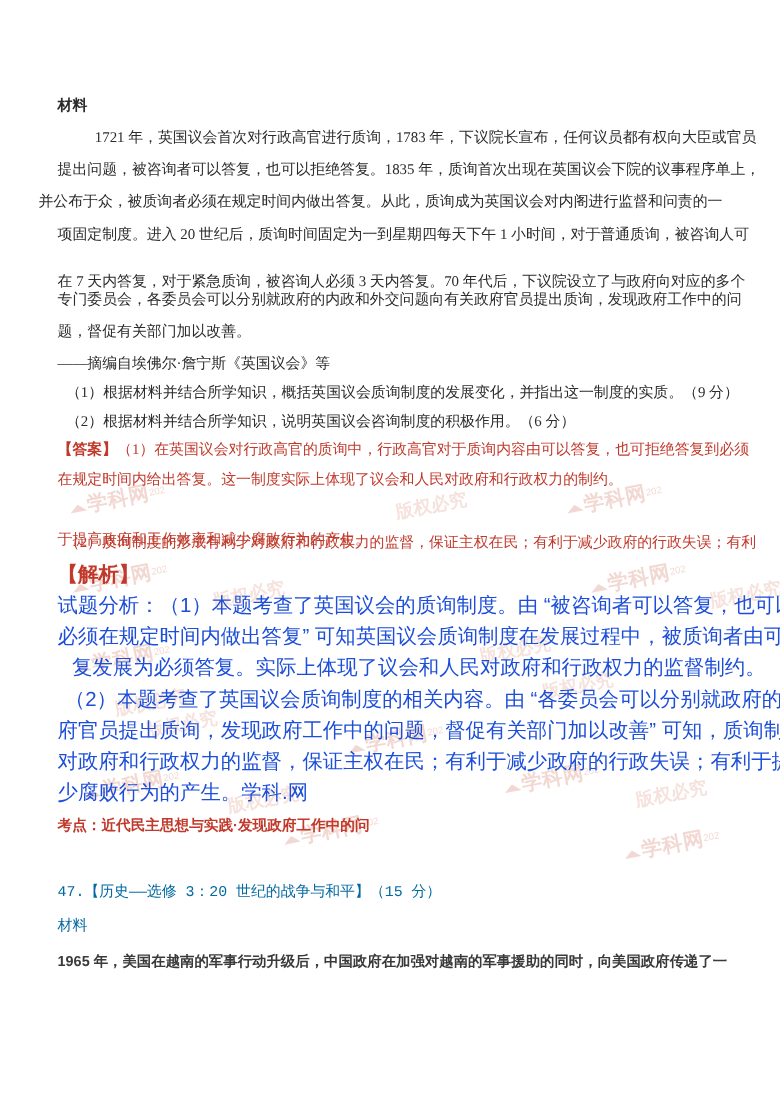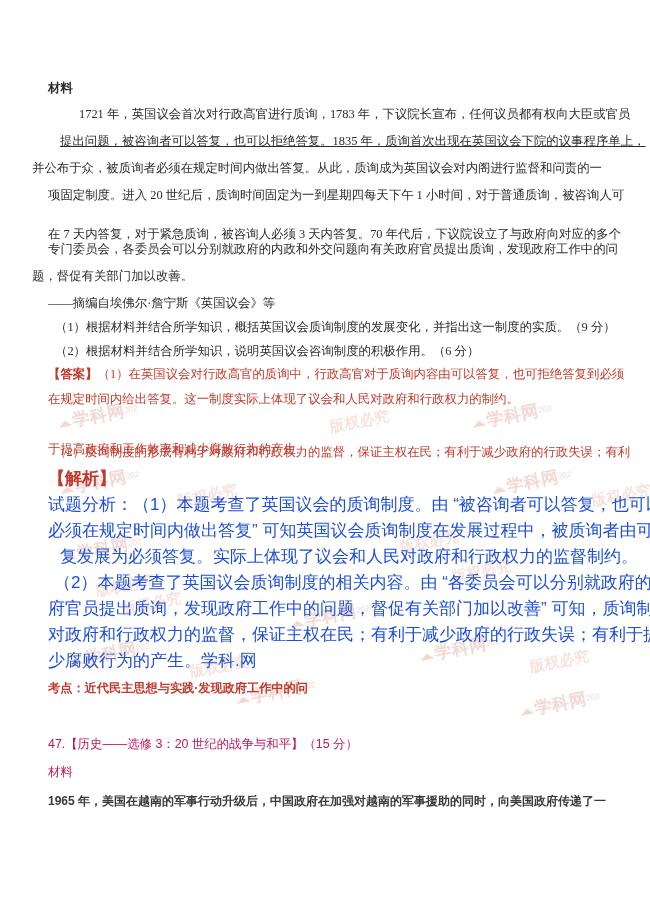--- a/index.html
+++ b/index.html
@@ -128,23 +128,23 @@
   }
 
   
   .sans-body {
     font-family: "Liberation Sans", "DejaVu Sans", sans-serif;
     font-size: 12px;
     color: #3a3a3a;
     font-weight: bold;
   }
   .serif-q {
-    font-family: Liberation Sans, sans-serif;
+    font-family: Liberation Mono, monospace;
     font-size: 12.4px;
-    color: #be185d;
+    color: #0369a1;
   }
 
   
   #logo-wm {
     position: absolute;
     left: 236px;
     top: 440px;
     z-index: 4;
     pointer-events: none;
     text-align: center;
@@ -213,26 +213,26 @@
     <div class="wm-quan" style="left:96px;  top:582px;"><span>版权必究</span></div>
     <div class="wm-xkw" style="left:236px; top:688px;"><span class="wm-cap"></span><span class="big">学科网</span><span class="small">202</span></div>
     <div class="wm-xkw" style="left:520px; top:700px;"><span class="wm-cap"></span><span class="big">学科网</span><span class="small">202</span></div>
   </div>
 
   <div id="content">
 
     <div class="line bold body-text" style="left:48px; top:82px;">材料</div>
 
     <div class="line body-text" style="left:79px;  top:108px;">1721 年，英国议会首次对行政高官进行质询，1783 年，下议院长宣布，任何议员都有权向大臣或官员</div>
-    <div class="line body-text" style="left:60px;  top:135px;text-decoration:underline;">提出问题，被咨询者可以答复，也可以拒绝答复。1835 年，质询首次出现在英国议会下院的议事程序单上，</div>
+    <div class="line body-text" style="left:48px;  top:135px;">提出问题，被咨询者可以答复，也可以拒绝答复。1835 年，质询首次出现在英国议会下院的议事程序单上，</div>
     <div class="line body-text" style="left:32px;  top:162px;">并公布于众，被质询者必须在规定时间内做出答复。从此，质询成为英国议会对内阁进行监督和问责的一</div>
     <div class="line body-text" style="left:48px;  top:189px;">项固定制度。进入 20 世纪后，质询时间固定为一到星期四每天下午 1 小时间，对于普通质询，被咨询人可</div>
     <div class="line body-text" style="left:48px;  top:216px;margin-top:12px;">在 7 天内答复，对于紧急质询，被咨询人必须 3 天内答复。70 年代后，下议院设立了与政府向对应的多个</div>
     <div class="line body-text" style="left:48px;  top:243px;">专门委员会，各委员会可以分别就政府的内政和外交问题向有关政府官员提出质询，发现政府工作中的问</div>
-    <div class="line body-text" style="left:32px;  top:270px;">题，督促有关部门加以改善。</div>
+    <div class="line body-text" style="left:48px;  top:270px;">题，督促有关部门加以改善。</div>
 
     <div class="line body-text" style="left:48px;  top:297px;">——摘编自埃佛尔·詹宁斯《英国议会》等</div>
 
     <div class="line body-text" style="left:55px;  top:321px;">（1）根据材料并结合所学知识，概括英国议会质询制度的发展变化，并指出这一制度的实质。（9 分）</div>
     <div class="line body-text" style="left:55px;  top:345px;">（2）根据材料并结合所学知识，说明英国议会咨询制度的积极作用。（6 分）</div>
 
     <div class="line ans" style="left:48px; top:368px;">
       <span class="ans-label">【答案】</span><span>（1）在英国议会对行政高官的质询中，行政高官对于质询内容由可以答复，也可拒绝答复到必须</span>
     </div>
     <div class="line ans" style="left:48px; top:393px;">在规定时间内给出答复。这一制度实际上体现了议会和人民对政府和行政权力的制约。</div>

